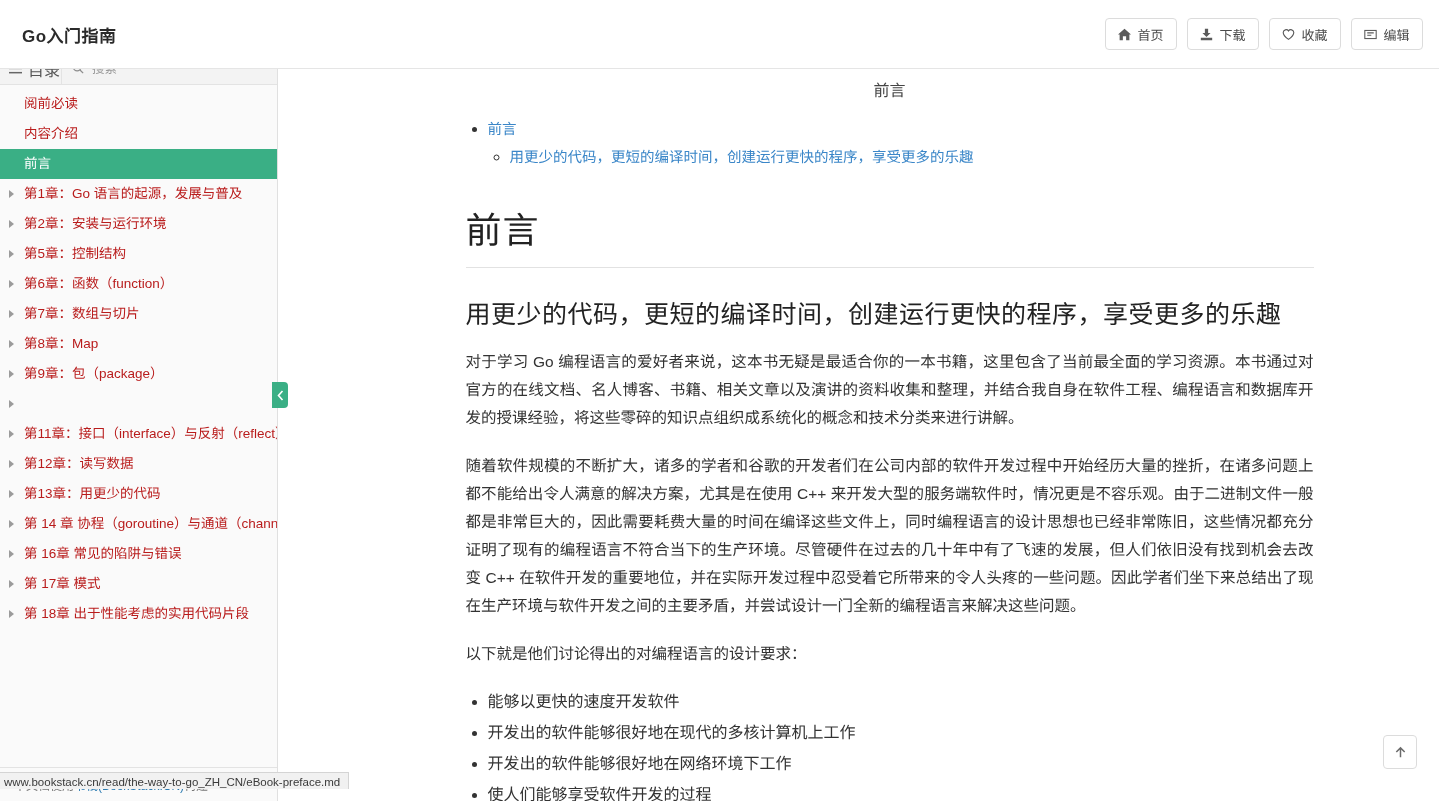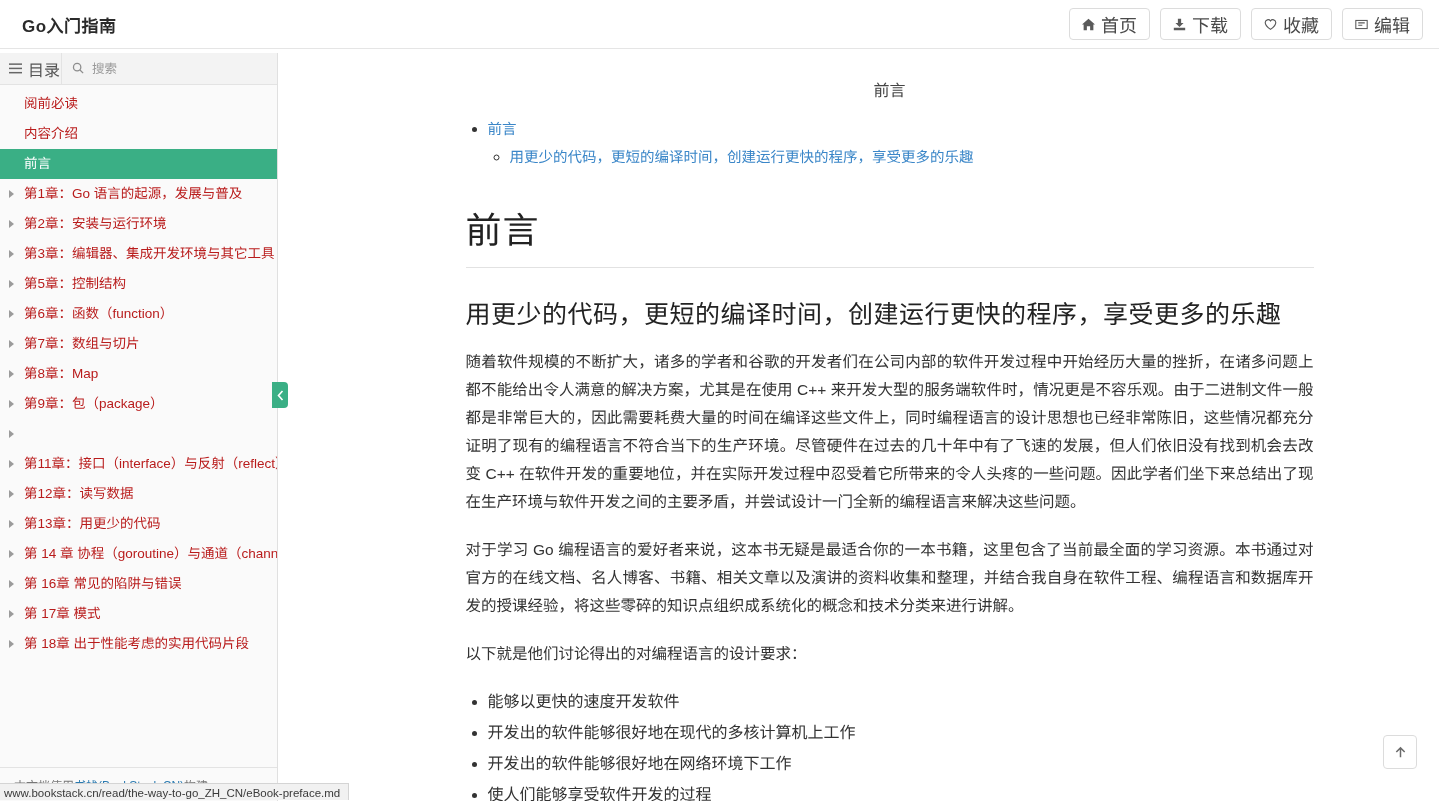--- a/index.html
+++ b/index.html
@@ -6,37 +6,37 @@
   html, body {
     margin: 0; padding: 0;
     width: 1439px; height: 801px;
     overflow: hidden;
     font-family: "Liberation Sans", sans-serif;
     background: #fff;
     color: #333;
   }
   
   #topbar {
-    position: absolute; top: 0; left: 0; right: 0; height: 49px;
+    position: absolute; top: 0; left: 0; right: 0; height: 69px;
     background: #fff;
     border-bottom: 1px solid #e5e5e5;
     display: flex; align-items: center; justify-content: space-between;
     padding: 0 16px 0 22px;
     z-index: 30;
   }
   #book-title {
     font-size: 17px; font-weight: bold; color: #2b2b2b;
     letter-spacing: .5px;
   }
   #topbar-actions { display: flex; gap: 10px; align-items: center; }
   .tbtn {
     height: 32px; min-width: 72px;
     border: 1px solid #dcdcdc; border-radius: 4px;
     background: #fff; color: #4a4a4a;
-    font-size: 18px;
+    font-size: 13px;
     display: flex; align-items: center; justify-content: center; gap: 6px;
     padding: 0 12px;
     cursor: pointer;
   }
   .tbtn svg { display: block; }
   
   #sidebar {
     position: absolute; top: 53px; left: 0; width: 278px; bottom: 0;
     background: #fafafa;
     border-right: 1px solid #e0e0e0;
@@ -160,21 +160,21 @@
     position: absolute; right: 22px; bottom: 32px;
     width: 34px; height: 34px;
     border: 1px solid #dcdcdc; border-radius: 4px;
     background: #fff; color: #666;
     display: flex; align-items: center; justify-content: center;
     cursor: pointer;
     z-index: 25;
   }
   
   #status-bar {
-    position: absolute; left: 0; bottom: 1px;
+    position: absolute; left: 0; bottom: 12px;
     height: 17px;
     background: #f1f1f1;
     border: 1px solid #d4d4d4; border-left: none; border-bottom: none;
     font-size: 11.5px; color: #3a3a3a;
     padding: 1px 8px 0 4px;
     display: flex; align-items: center;
     z-index: 40;
     white-space: nowrap;
     font-family: "Liberation Sans", sans-serif;
   }
@@ -254,24 +254,20 @@
     <div class="toc-item active">
         <span>前言</span>
       </div>
     <div class="toc-item">
         <i class="caret"></i>
         <span>第1章：Go 语言的起源，发展与普及</span>
       </div>
     <div class="toc-item">
         <i class="caret"></i>
         <span>第2章：安装与运行环境</span>
-      </div>
-    <div class="toc-item">
-        <i class="caret"></i>
-        <span>第3章：编辑器、集成开发环境与其它工具</span>
       </div>
     <div class="toc-item">
         <i class="caret"></i>
         <span>第5章：控制结构</span>
       </div>
     <div class="toc-item">
         <i class="caret"></i>
         <span>第6章：函数（function）</span>
       </div>
     <div class="toc-item">
@@ -345,22 +341,22 @@
               <a href="#">用更少的代码，更短的编译时间，创建运行更快的程序，享受更多的乐趣</a>
             </li>
           </ul>
         </li>
       </ul>
     </div>
 
     <h1 class="doc-h1">前言</h1>
     <h2 class="doc-h2">用更少的代码，更短的编译时间，创建运行更快的程序，享受更多的乐趣</h2>
 
+    <p class="doc-p">对于学习 Go 编程语言的爱好者来说，这本书无疑是最适合你的一本书籍，这里包含了当前最全面的学习资源。本书通过对官方的在线文档、名人博客、书籍、相关文章以及演讲的资料收集和整理，并结合我自身在软件工程、编程语言和数据库开发的授课经验，将这些零碎的知识点组织成系统化的概念和技术分类来进行讲解。</p>
     <p class="doc-p">随着软件规模的不断扩大，诸多的学者和谷歌的开发者们在公司内部的软件开发过程中开始经历大量的挫折，在诸多问题上都不能给出令人满意的解决方案，尤其是在使用 C++ 来开发大型的服务端软件时，情况更是不容乐观。由于二进制文件一般都是非常巨大的，因此需要耗费大量的时间在编译这些文件上，同时编程语言的设计思想也已经非常陈旧，这些情况都充分证明了现有的编程语言不符合当下的生产环境。尽管硬件在过去的几十年中有了飞速的发展，但人们依旧没有找到机会去改变 C++ 在软件开发的重要地位，并在实际开发过程中忍受着它所带来的令人头疼的一些问题。因此学者们坐下来总结出了现在生产环境与软件开发之间的主要矛盾，并尝试设计一门全新的编程语言来解决这些问题。</p>
-    <p class="doc-p">对于学习 Go 编程语言的爱好者来说，这本书无疑是最适合你的一本书籍，这里包含了当前最全面的学习资源。本书通过对官方的在线文档、名人博客、书籍、相关文章以及演讲的资料收集和整理，并结合我自身在软件工程、编程语言和数据库开发的授课经验，将这些零碎的知识点组织成系统化的概念和技术分类来进行讲解。</p>
     <p class="doc-p">以下就是他们讨论得出的对编程语言的设计要求：</p>
 
     <ul class="doc-ul">
       <li>能够以更快的速度开发软件</li>
       <li>开发出的软件能够很好地在现代的多核计算机上工作</li>
       <li>开发出的软件能够很好地在网络环境下工作</li>
       <li>使人们能够享受软件开发的过程</li>
     </ul>
   </div>
 </div>

